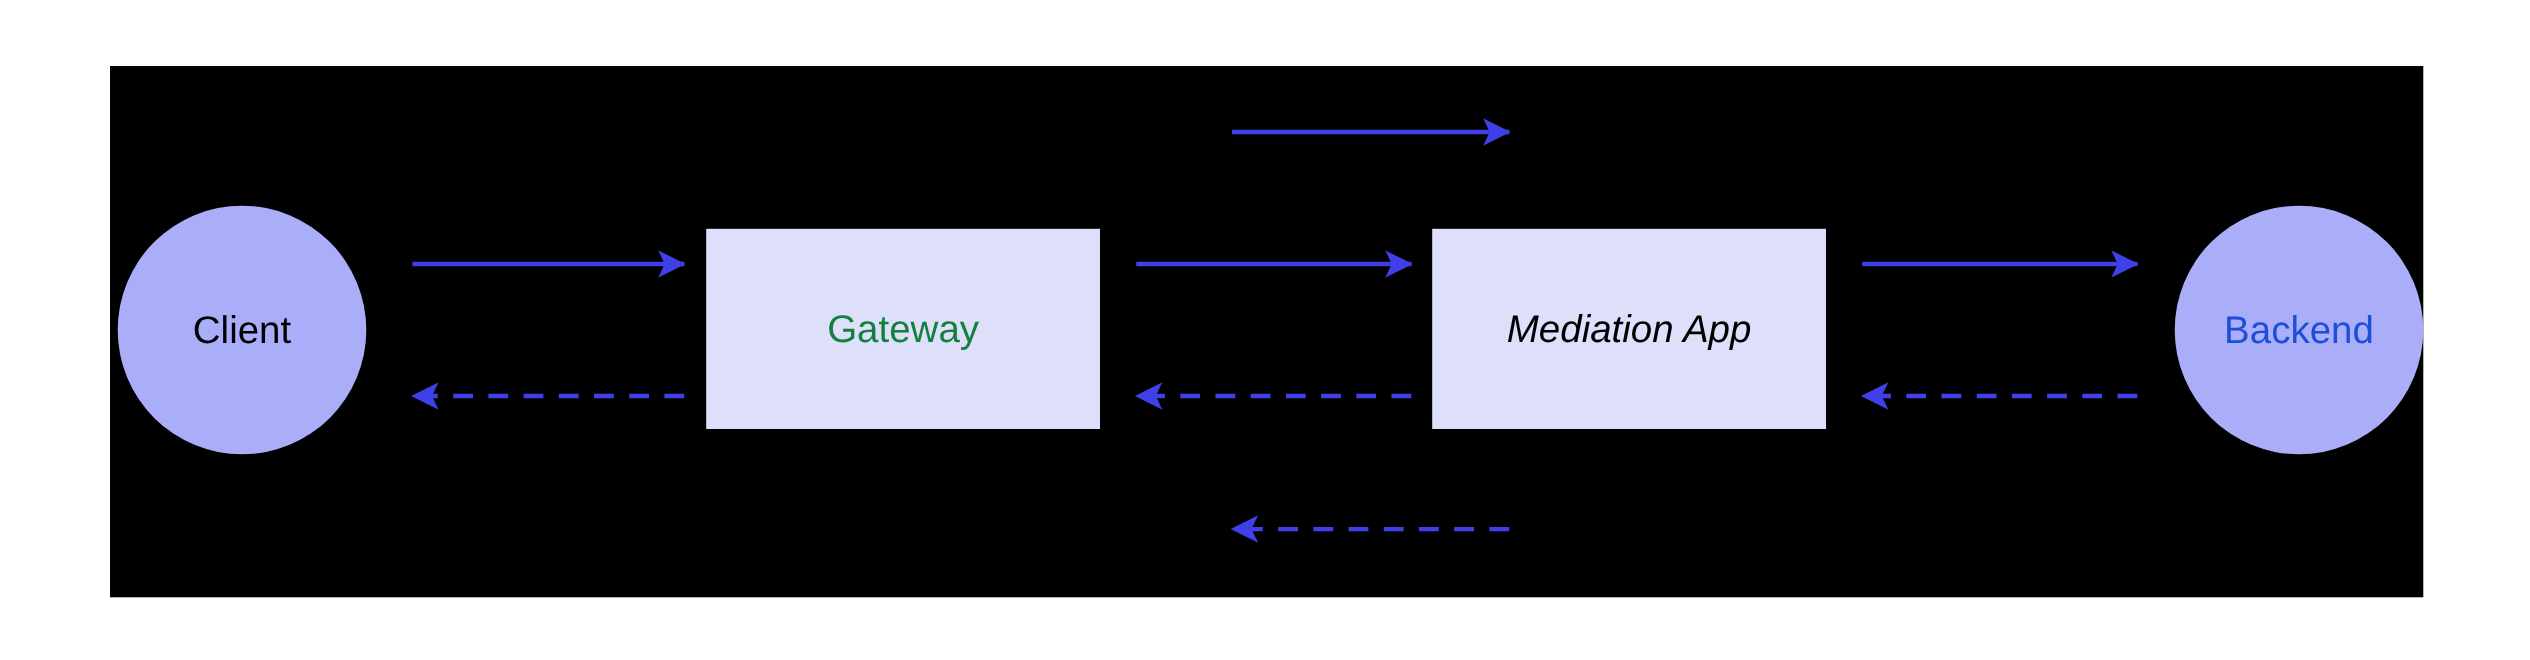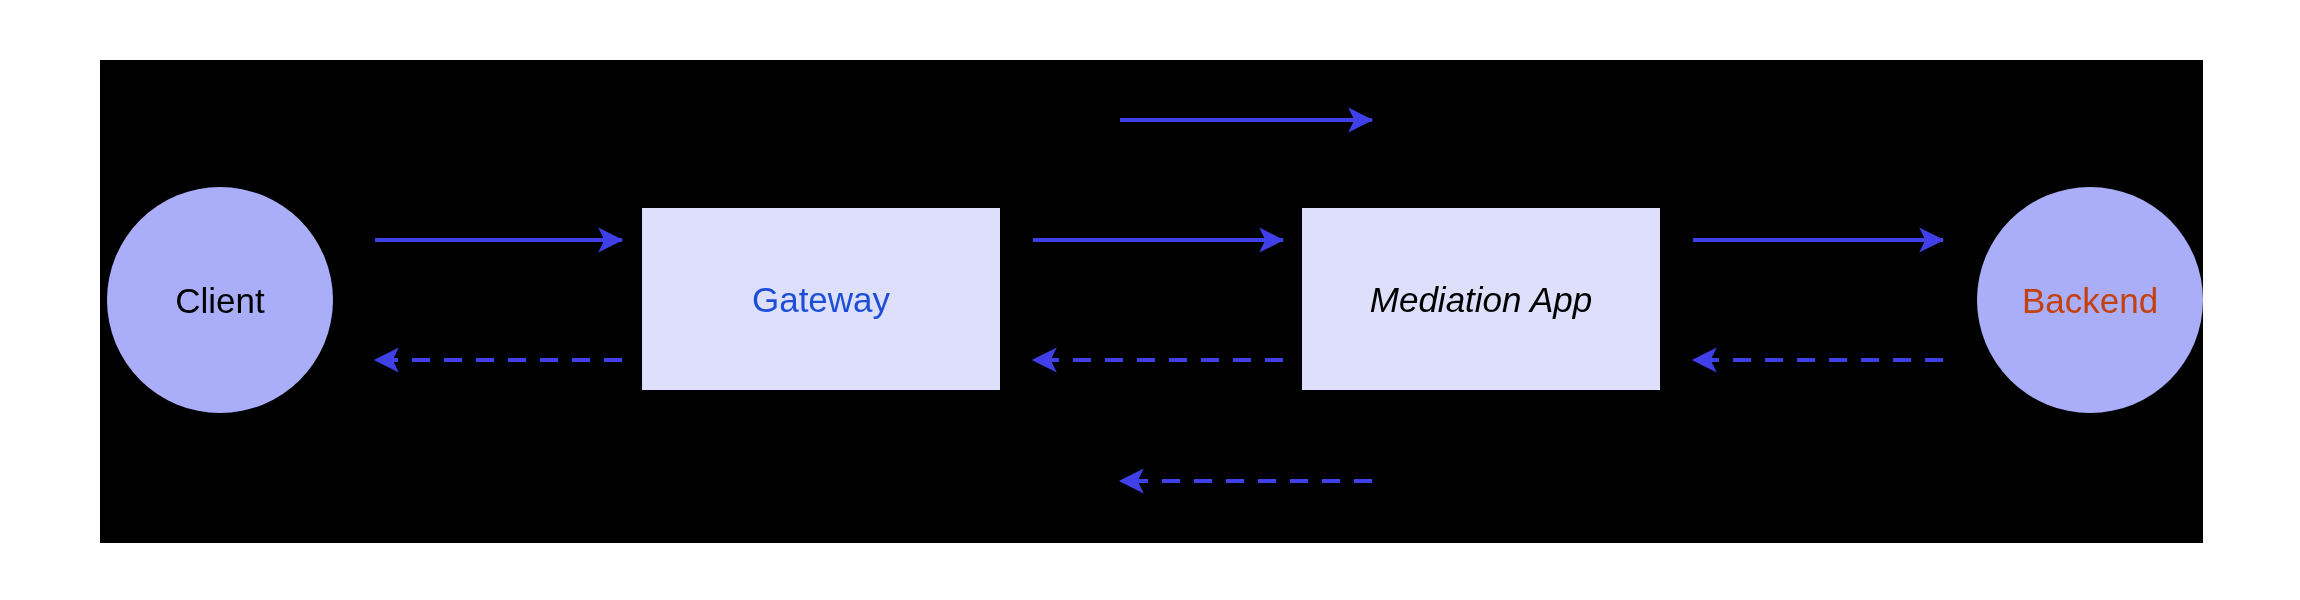--- a/index.html
+++ b/index.html
@@ -70,18 +70,18 @@
     <g id="nodes-layer">
         <circle cx="220" cy="300" r="113" fill="#AAAEF9"></circle>
         <rect x="642" y="208" width="358" height="182" fill="#DEDFFA"></rect>
         <rect x="1302" y="208" width="358" height="182" fill="#DEDFFA"></rect>
         <circle cx="2090" cy="300" r="113" fill="#AAAEF9"></circle>
       </g>
   </svg>
 
   <div id="labels-layer">
       <div class="node-label" style="left: 220px; top: 300px; color: rgb(0, 0, 0);">Client</div>
-      <div class="node-label" style="left: 821px; top: 299px; color: #1d4ed8;">Gateway</div>
+      <div class="node-label" style="left: 821px; top: 299px; color: #15803d;">Gateway</div>
       <div class="node-label" style="left: 1481px; top: 299px; color: rgb(0, 0, 0); font-style: italic;">Mediation App</div>
-      <div class="node-label" style="left: 2090px; top: 300px; color: #c2410c;">Backend</div>
+      <div class="node-label" style="left: 2090px; top: 300px; color: #1d4ed8;">Backend</div>
     </div>
 
 </div>
 
 </body></html>

